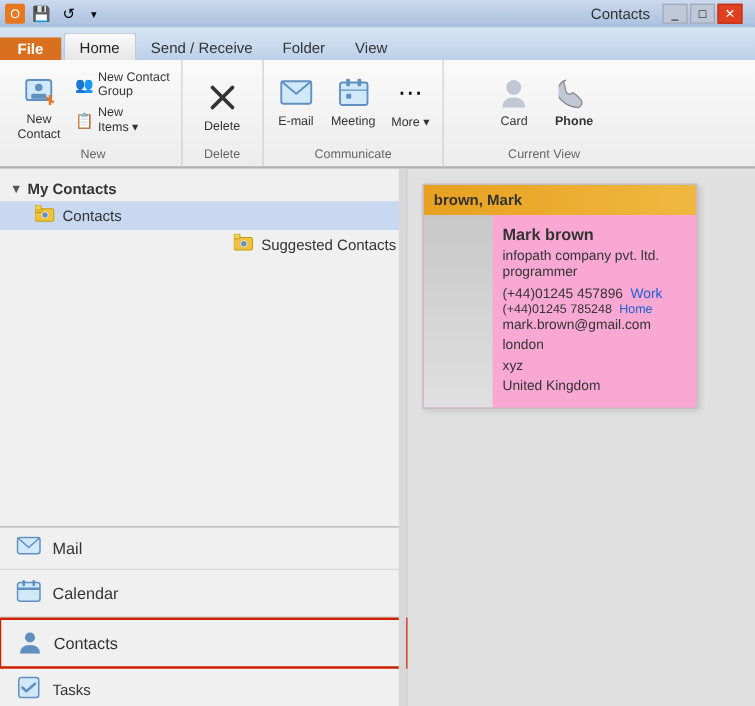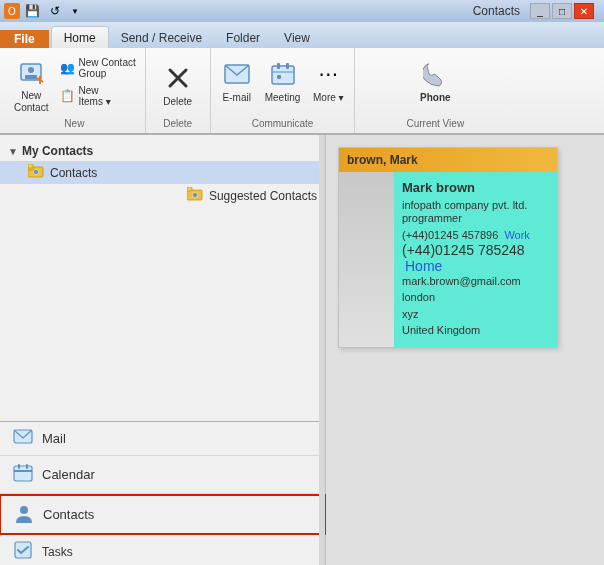--- a/index.html
+++ b/index.html
@@ -110,20 +110,29 @@
       <div style="display:flex;flex-direction:column;align-items:center;cursor:pointer;padding:2px 4px;min-width:36px;">
         <div style="width:32px;height:32px;display:flex;align-items:center;justify-content:center;font-size:20px;">⋯</div>
         <span style="font-size:10px;color:#333;margin-top:2px;">More ▾</span>
       </div>
     </div>
     <div style="font-size:10px;color:#666;margin-top:2px;">Communicate</div>
   </div>
 
   <div style="display:flex;flex-direction:column;align-items:center;padding:4px 6px;min-width:160px;">
     <div style="display:flex;gap:4px;flex:1;align-items:flex-start;padding-top:4px;">
+      <div style="display:flex;flex-direction:column;align-items:center;cursor:pointer;padding:2px 6px;min-width:40px;">
+        <div style="width:32px;height:32px;display:flex;align-items:center;justify-content:center;">
+          <svg width="26" height="28" viewBox="0 0 26 28">
+            <circle cx="13" cy="10" r="6" fill="#c0c8d8"></circle>
+            <path d="M4 26 Q4 18 13 18 Q22 18 22 26" fill="#c0c8d8"></path>
+          </svg>
+        </div>
+        <span style="font-size:10px;color:#333;margin-top:2px;">Card</span>
+      </div>
       <div style="display:flex;flex-direction:column;align-items:center;cursor:pointer;padding:2px 6px;min-width:40px;font-weight:bold;">
         <div style="width:32px;height:32px;display:flex;align-items:center;justify-content:center;">
           <svg width="24" height="28" viewBox="0 0 24 28">
             <path d="M6 4 Q4 4 4 6 L6 14 Q8 16 10 15 L11 14 Q12 14 15 17 L18 20 Q19 22 18 24 Q17 26 16 26 Q8 26 2 20 Q-4 14 2 6 Q4 4 6 4Z" fill="#c0c8d8" stroke="#888" stroke-width="1"></path>
           </svg>
         </div>
         <span style="font-size:10px;color:#333;margin-top:2px;">Phone</span>
       </div>
     </div>
     <div style="font-size:10px;color:#666;margin-top:2px;">Current View</div>
@@ -206,39 +215,39 @@
           </svg>
         </span>
         <span>Tasks</span>
       </div>
 
     </div>
   </div>
 
   <div style="flex:1; background:#e0e0e0; padding:12px; display:flex; align-items:flex-start;">
 
-    <div style="background:#5eead4;border:1px solid #c0c0c0;width:220px;box-shadow:2px 2px 5px rgba(0,0,0,0.15);overflow:hidden;">
+    <div style="background:#f9a8d4;border:1px solid #c0c0c0;width:220px;box-shadow:2px 2px 5px rgba(0,0,0,0.15);overflow:hidden;">
 
       <div style="background:linear-gradient(to right,#e8a020,#f0b840);padding:5px 8px;font-size:12px;font-weight:bold;color:#333;">
         <span>brown, Mark</span>
       </div>
 
       <div style="display:flex;">
 
         <div style="width:55px;min-height:145px;background:linear-gradient(to bottom,#c8c8c8,#e0e0e0);flex-shrink:0;"></div>
 
         <div style="padding:8px 8px;flex:1;">
           <div style="font-size:13px;font-weight:bold;color:#333;margin-bottom:4px;">Mark brown</div>
           <div style="font-size:11px;color:#333;margin-bottom:1px;">infopath company pvt. ltd.</div>
           <div style="font-size:11px;color:#333;margin-bottom:5px;">programmer</div>
           <div style="font-size:11px;color:#333;margin-bottom:1px;">
             <span>(+44)01245 457896</span>
             <span style="color:#2060d0;margin-left:3px;">Work</span>
           </div>
-          <div style="font-size:14px;color:#333;margin-bottom:1px;">
+          <div style="font-size:10px;color:#333;margin-bottom:1px;">
             <span>(+44)01245 785248</span>
             <span style="color:#2060d0;margin-left:3px;">Home</span>
           </div>
           <div style="font-size:11px;color:#333;margin-bottom:2px;">mark.brown@gmail.com</div>
           <div style="font-size:11px;color:#333;line-height:1.5;">
             <div>london</div>
             <div>xyz</div>
             <div>United Kingdom</div>
           </div>
         </div>

